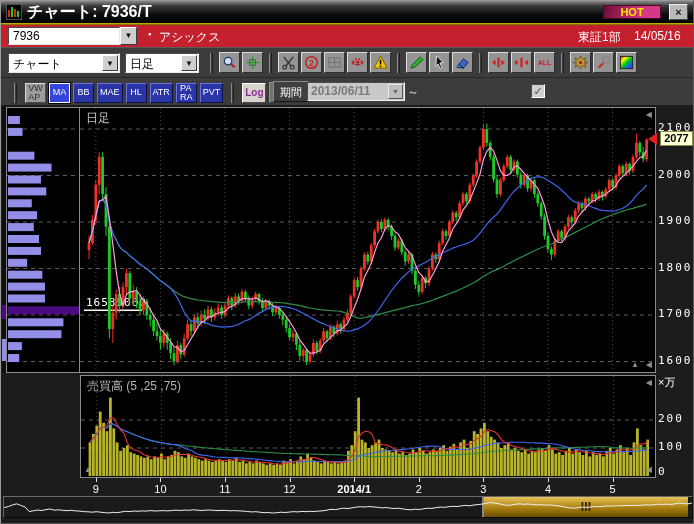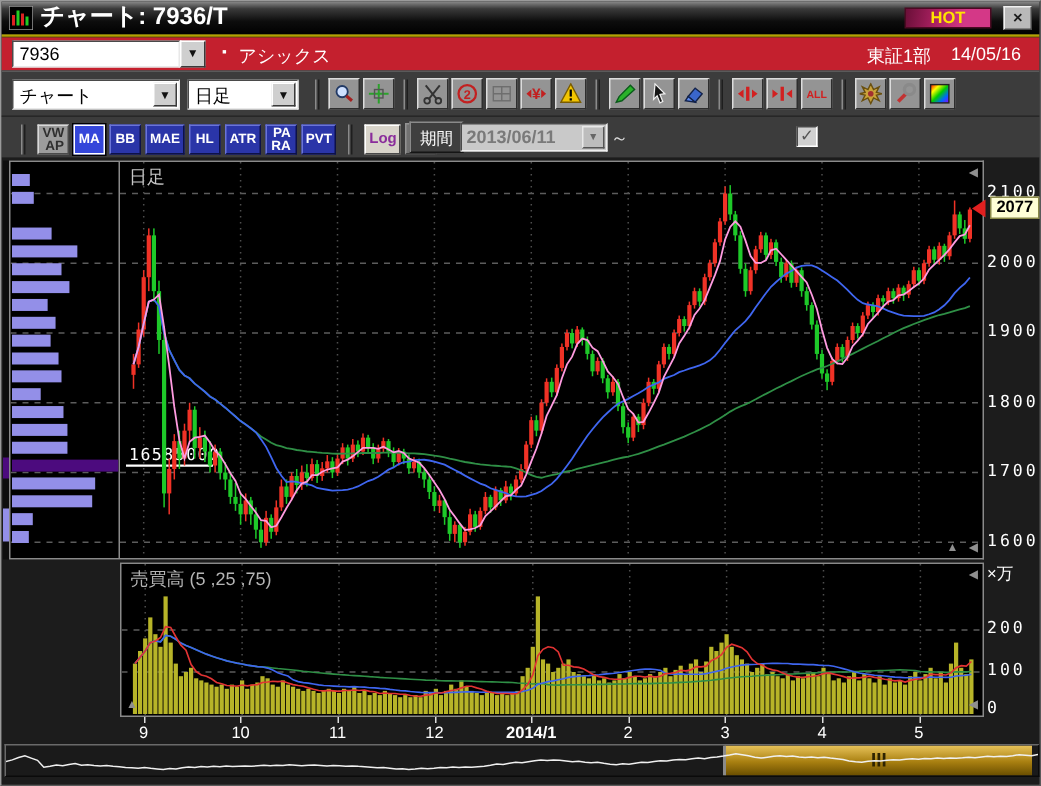--- a/index.html
+++ b/index.html
@@ -39,21 +39,21 @@
   .combo .arr{position:absolute;right:1px;top:1px;width:16px;height:16px;background:#cfcfcf;
     border:1px solid;border-color:#fff #3a3a3a #3a3a3a #fff;font-size:8px;color:#111;text-align:center;line-height:15px;}
   #combo-type{left:7px;width:112px;}
   #combo-frame{left:124px;width:74px;}
   #icon-row{position:absolute;left:204px;top:4px;display:flex;align-items:center;}
   .grip{width:3px;height:20px;border-left:1px solid #8a8a8a;border-right:1px solid #1e1e1e;margin:0 5px;}
   .icon-btn{width:21px;height:21px;margin:0 1px;background:#949494;display:flex;align-items:center;justify-content:center;
     border:1px solid;border-color:#dcdcdc #2e2e2e #2e2e2e #dcdcdc;}
   #indicator-row{position:absolute;left:8px;top:4px;display:flex;align-items:center;gap:3px;}
   .ind-btn{min-width:21px;height:20px;padding:1px 2px;background:#2a35a8;color:#fff;
-    font-size:9px;font-weight:bold;line-height:9px;white-space:pre-line;text-align:right;
+    font-size:9px;font-weight:normal;line-height:9px;white-space:pre-line;text-align:left;
     display:flex;align-items:center;justify-content:center;
     border:1px solid;border-color:#6a74d8 #0d1148 #0d1148 #6a74d8;}
   .ind-btn.active{background:#3446da;border:1px solid #fff;box-shadow:0 0 0 1px #000;}
   .ind-btn.gray{background:#9c9c9c;color:#2f2f2f;border-color:#d8d8d8 #4a4a4a #4a4a4a #d8d8d8;}
   #log-btn{min-width:24px;height:20px;background:#d8d4ca;color:#8a2d9b;font-size:10px;font-weight:bold;
     display:flex;align-items:center;justify-content:center;border:1px solid;border-color:#fff #4a4a4a #4a4a4a #fff;}
   #paste-btn{width:21px;height:21px;background:#8a8a8a;display:flex;align-items:center;justify-content:center;
     border:1px solid;border-color:#b8b8b8 #3a3a3a #3a3a3a #b8b8b8;opacity:.7;}
   #kikan-btn{position:absolute;left:272px;top:3px;height:21px;background:#3f3f3f;color:#fff;font-size:11px;
     padding:3px 6px;border:1px solid;border-color:#8a8a8a #151515 #151515 #8a8a8a;}

